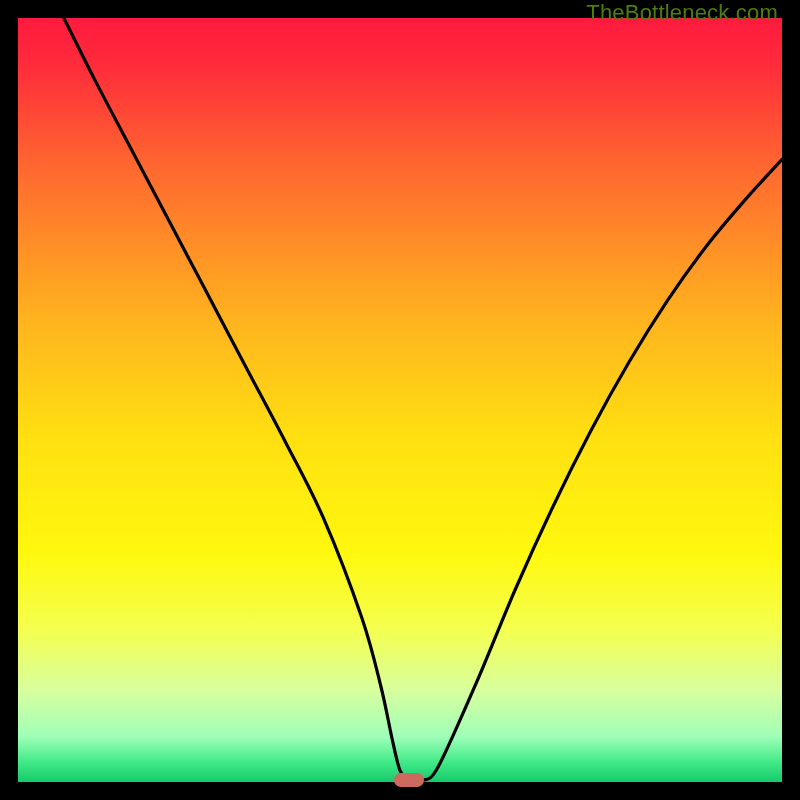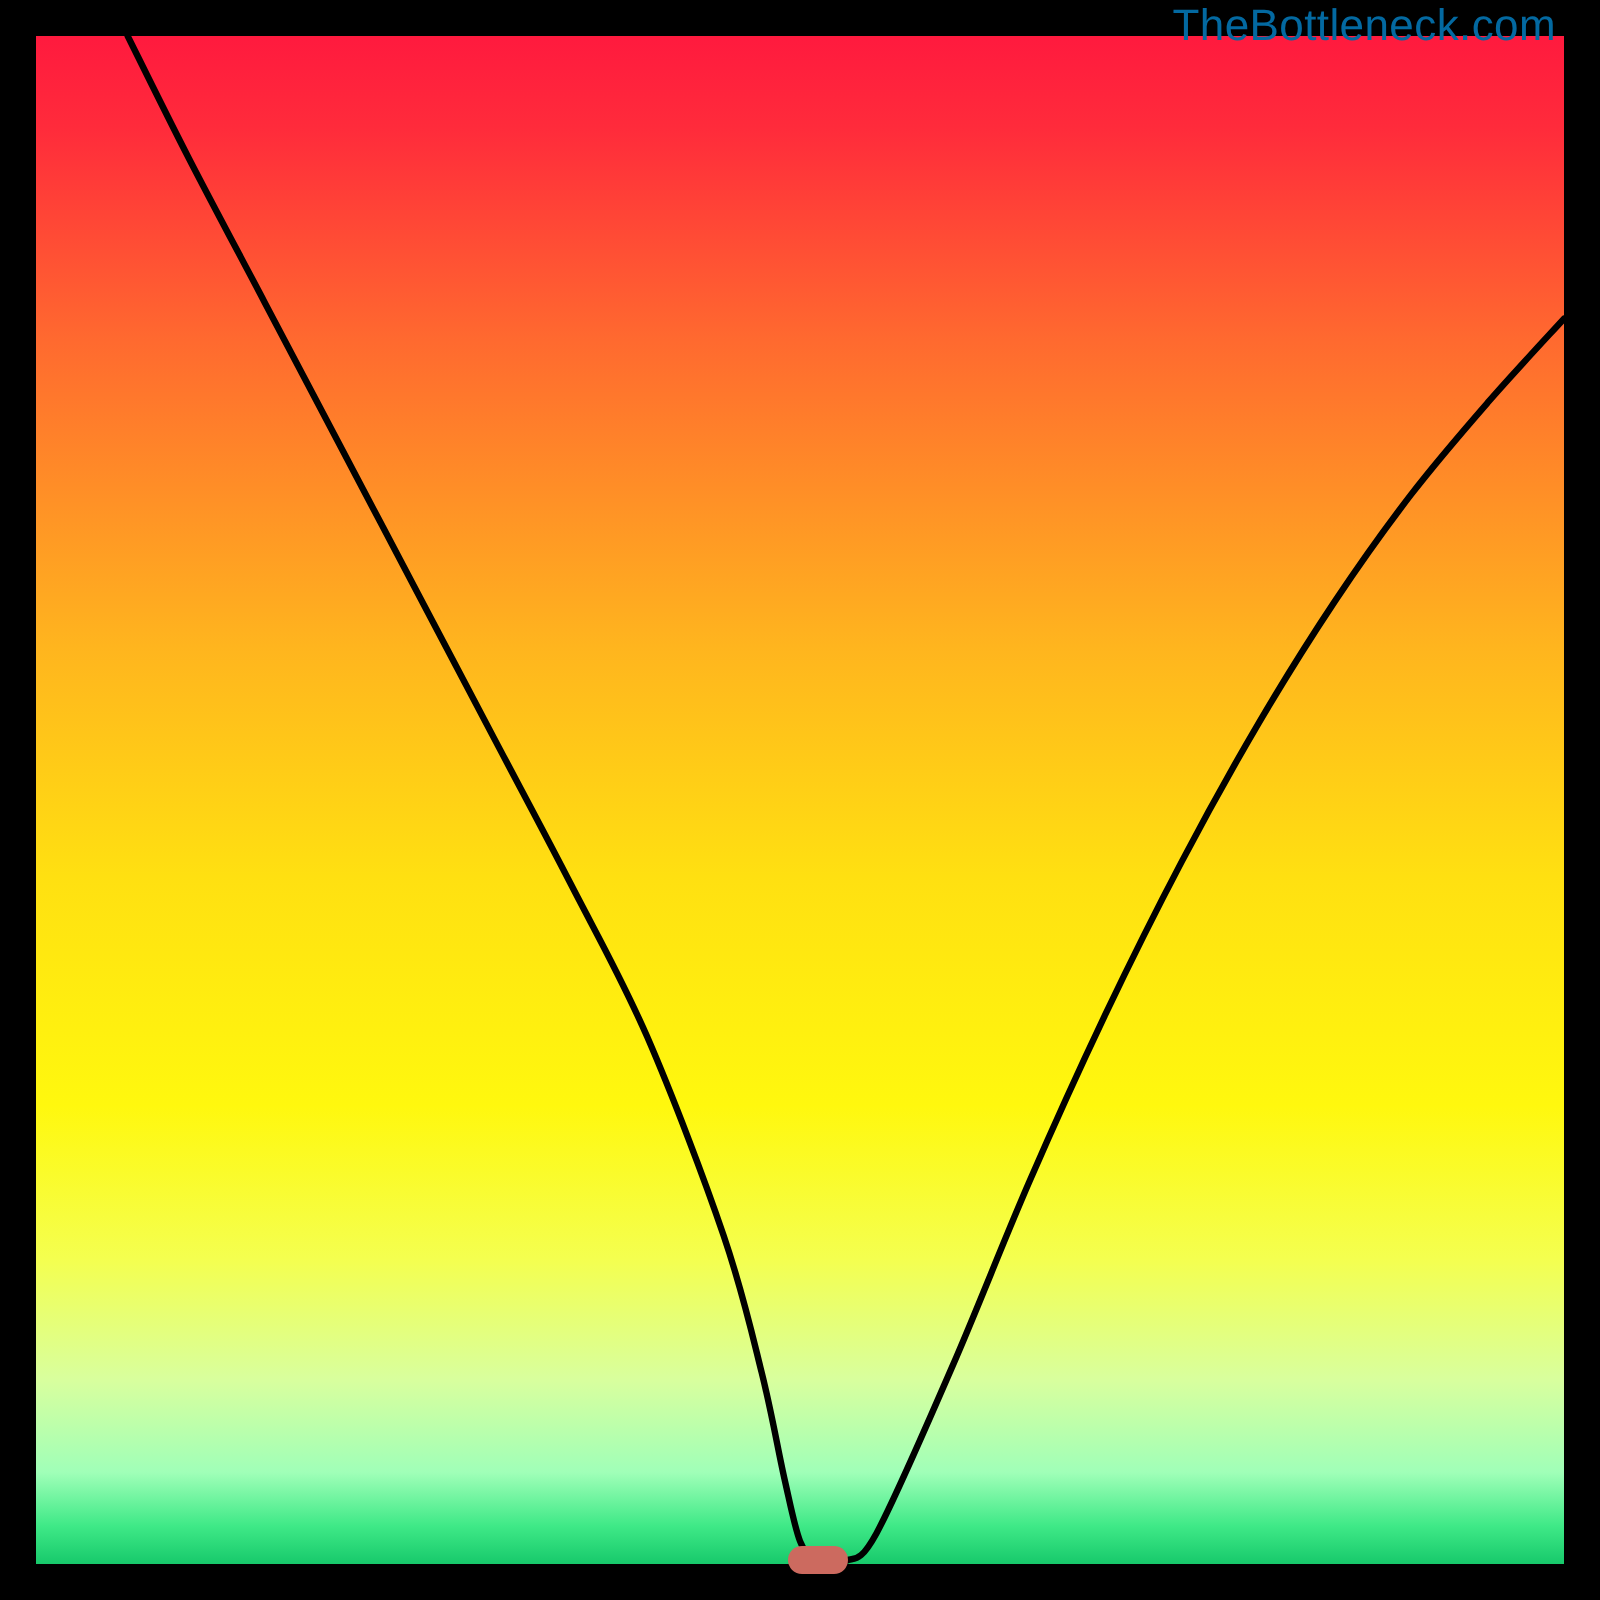--- a/index.html
+++ b/index.html
@@ -18,21 +18,21 @@
   .plot {
     position: absolute;
     left: 0; top: 0;
     width: 764px; height: 764px;
   }
 
   .watermark {
     position: absolute;
     top: 0px;
     right: 22px;
-    color: #0369a1;
+    color: #4d7c0f;
     font-size: 22px;
     font-weight: 500;
     letter-spacing: 0.2px;
   }
 
   .marker {
     position: absolute;
     width: 30px;
     height: 14px;
     border-radius: 7px;

